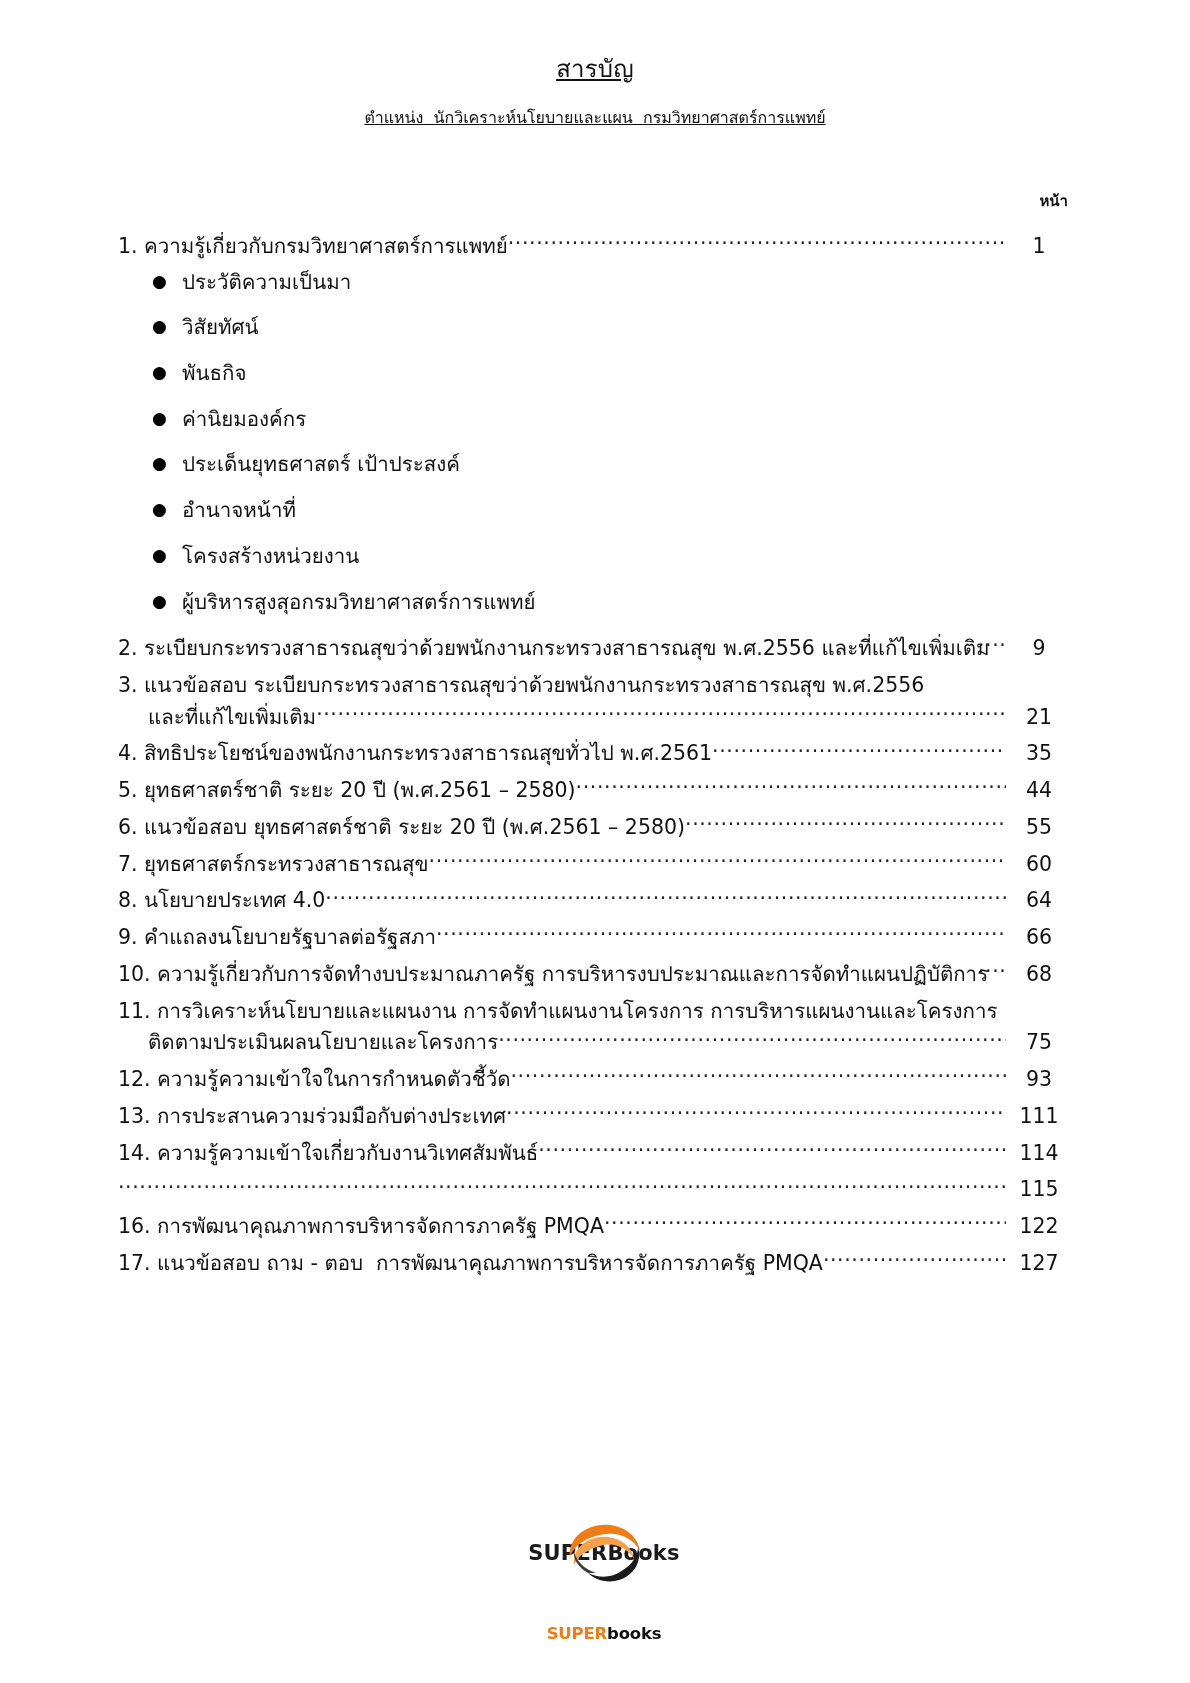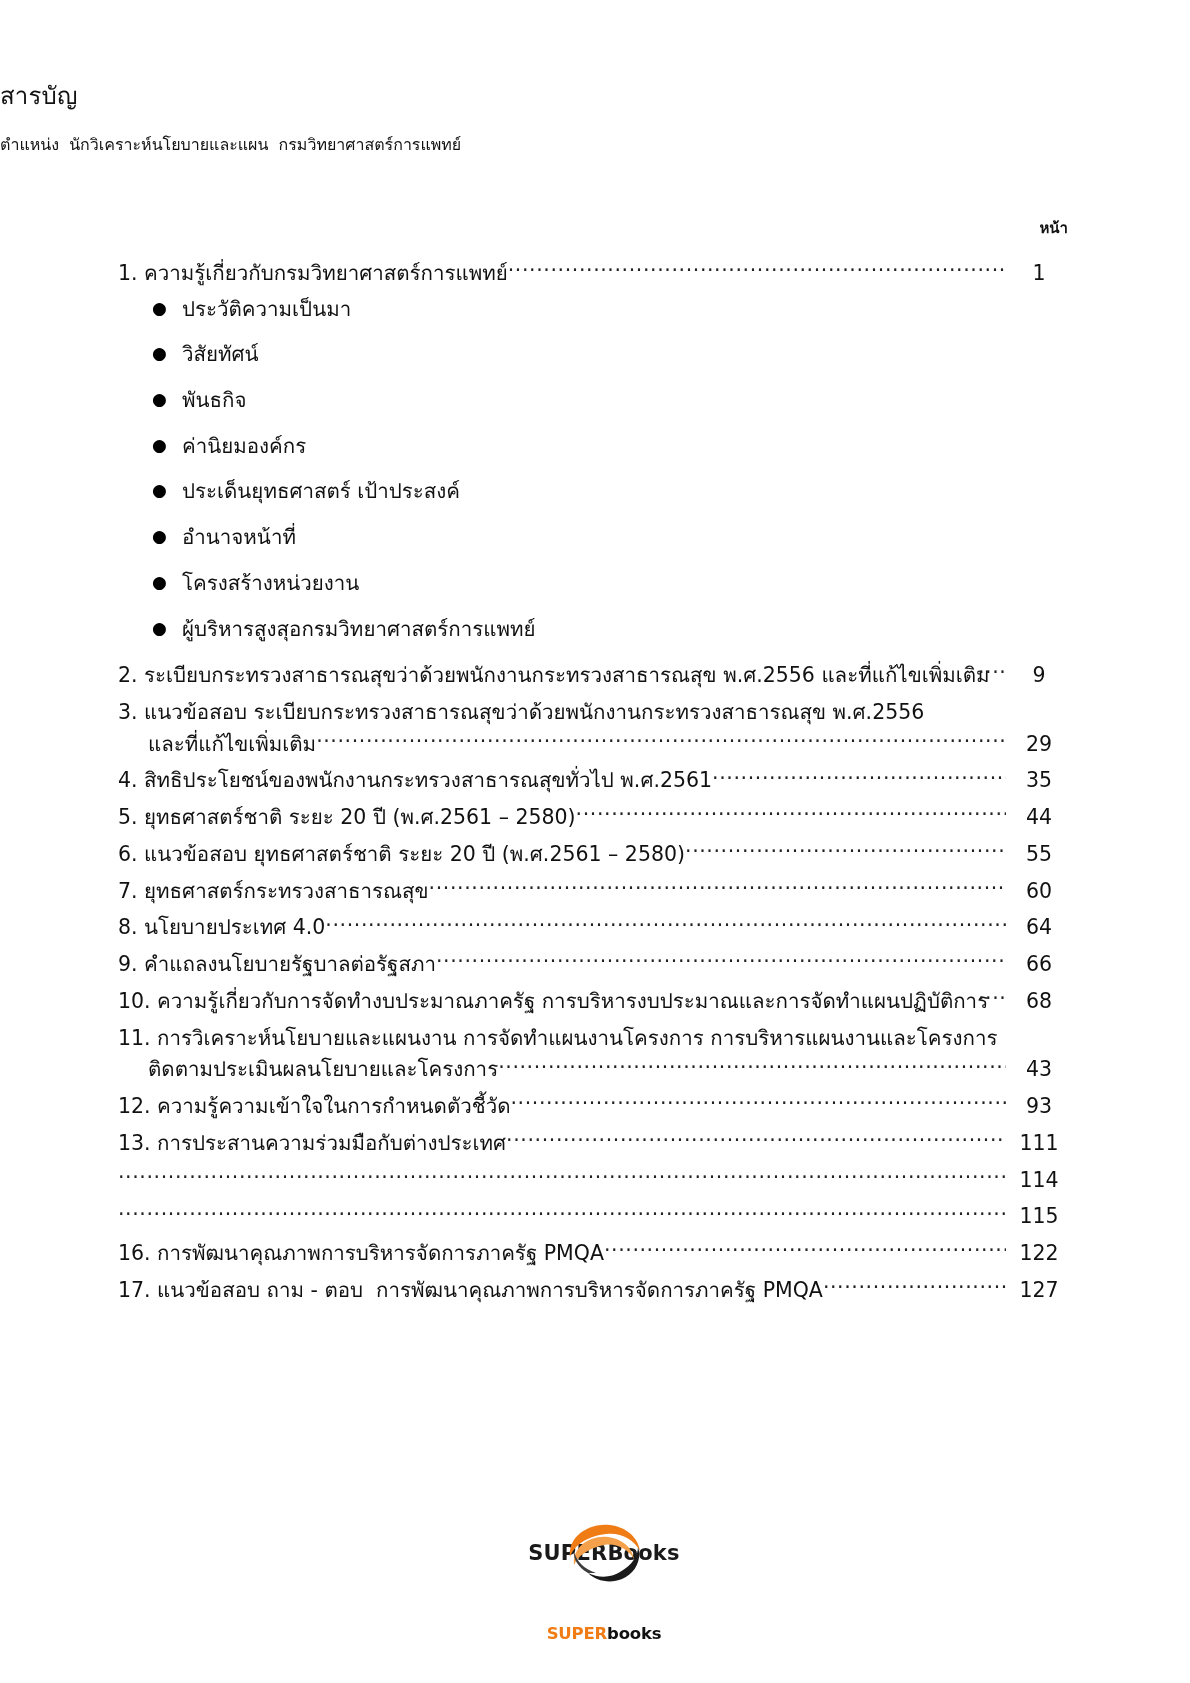--- a/index.html
+++ b/index.html
@@ -20,22 +20,23 @@
 
   .page {
     position: relative;
     width: 1190px;
     height: 1683px;
     padding: 0;
   }
 
   
   .doc-head {
-    text-align: left;
-    padding-top: 80px;
+    text-align: center;
+    padding-top: 53px;
+    text-decoration: underline;
   }
   .doc-title {
     font-size: 24px;
     line-height: 1.35;
     letter-spacing: 0.2px;
     margin: 0 0 22px 0;
     font-weight: 400;
   }
   .doc-subtitle {
     font-size: 16px;
@@ -256,21 +257,21 @@
         <span class="toc-page">9</span>
       </div>
       <div class="toc-row tight">
         <span class="toc-label">3. แนวข้อสอบ ระเบียบกระทรวงสาธารณสุขว่าด้วยพนักงานกระทรวงสาธารณสุข พ.ศ.2556</span>
         <span class="toc-leader none"></span>
         <span class="toc-page"></span>
       </div>
       <div class="toc-row">
         <span class="toc-label indented">และที่แก้ไขเพิ่มเติม</span>
         <span class="toc-leader"></span>
-        <span class="toc-page">29</span>
+        <span class="toc-page">21</span>
       </div>
       <div class="toc-row">
         <span class="toc-label">4. สิทธิประโยชน์ของพนักงานกระทรวงสาธารณสุขทั่วไป พ.ศ.2561</span>
         <span class="toc-leader"></span>
         <span class="toc-page">35</span>
       </div>
       <div class="toc-row">
         <span class="toc-label">5. ยุทธศาสตร์ชาติ ระยะ 20 ปี (พ.ศ.2561 – 2580)</span>
         <span class="toc-leader"></span>
         <span class="toc-page">44</span>
@@ -301,33 +302,34 @@
         <span class="toc-page">68</span>
       </div>
       <div class="toc-row tight">
         <span class="toc-label">11. การวิเคราะห์นโยบายและแผนงาน การจัดทำแผนงานโครงการ การบริหารแผนงานและโครงการ</span>
         <span class="toc-leader none"></span>
         <span class="toc-page"></span>
       </div>
       <div class="toc-row">
         <span class="toc-label indented">ติดตามประเมินผลนโยบายและโครงการ</span>
         <span class="toc-leader"></span>
-        <span class="toc-page">43</span>
+        <span class="toc-page">75</span>
       </div>
       <div class="toc-row">
         <span class="toc-label">12. ความรู้ความเข้าใจในการกำหนดตัวชี้วัด</span>
         <span class="toc-leader"></span>
         <span class="toc-page">93</span>
       </div>
       <div class="toc-row">
         <span class="toc-label">13. การประสานความร่วมมือกับต่างประเทศ</span>
         <span class="toc-leader"></span>
         <span class="toc-page">111</span>
       </div>
       <div class="toc-row">
+        <span class="toc-label">14. ความรู้ความเข้าใจเกี่ยวกับงานวิเทศสัมพันธ์</span>
         <span class="toc-leader"></span>
         <span class="toc-page">114</span>
       </div>
       <div class="toc-row">
         <span class="toc-leader"></span>
         <span class="toc-page">115</span>
       </div>
       <div class="toc-row">
         <span class="toc-label">16. การพัฒนาคุณภาพการบริหารจัดการภาครัฐ PMQA</span>
         <span class="toc-leader"></span>

